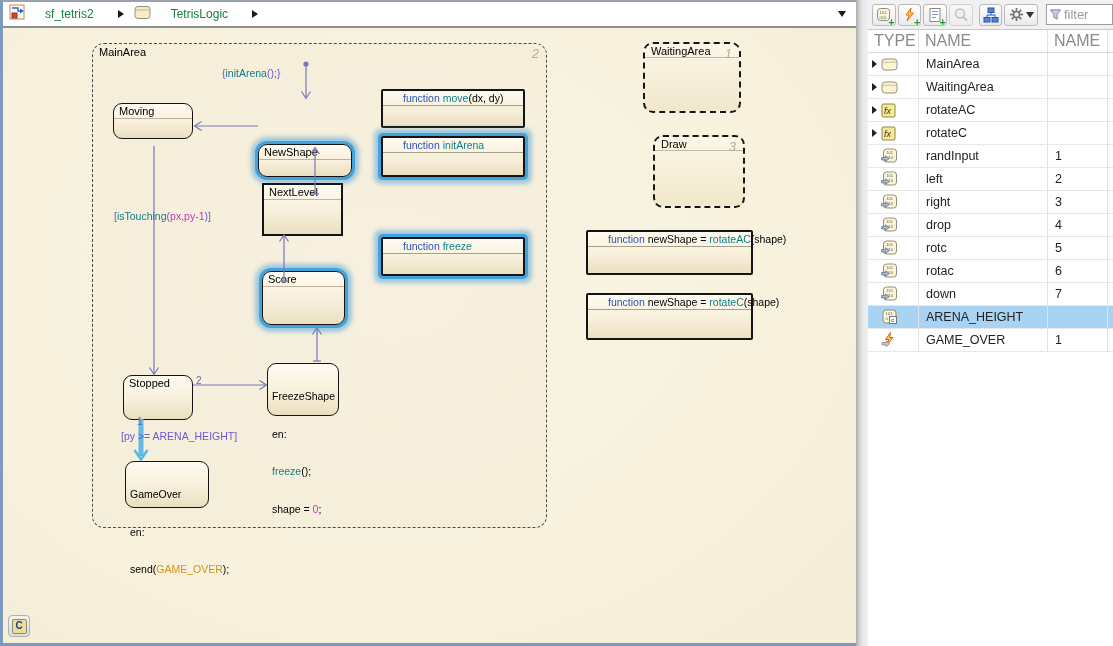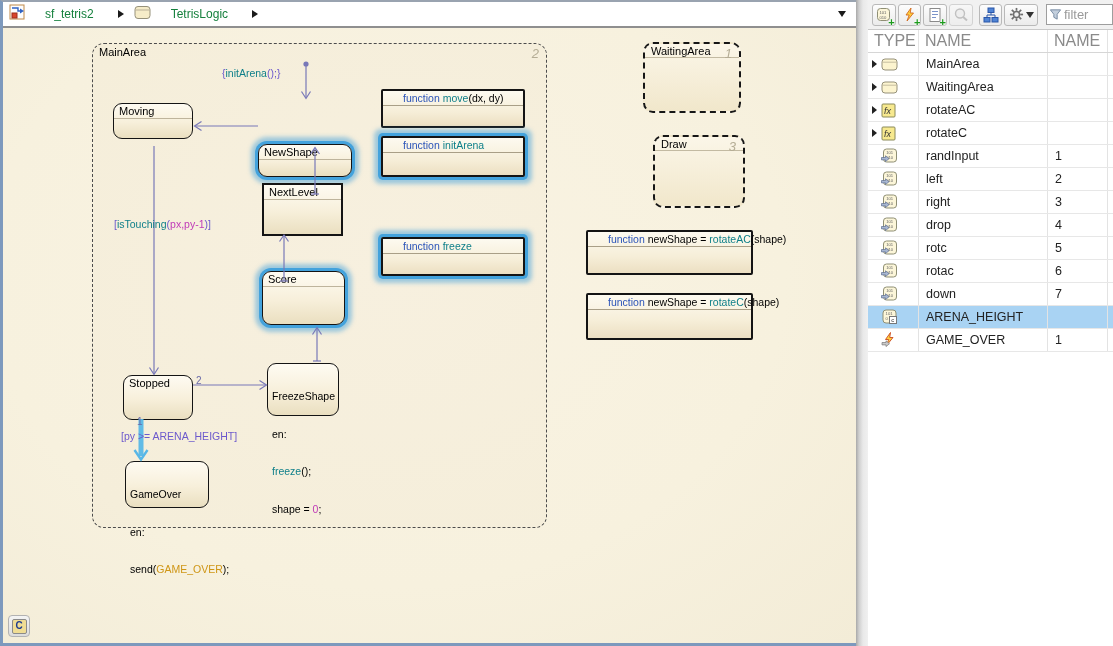--- a/index.html
+++ b/index.html
@@ -194,21 +194,21 @@
           <polyline points="256.5,352.5 263.5,357 256.5,361.5"></polyline>
         </g>
 
         <g stroke="#58b7e7" fill="none">
           <line x1="138" y1="391" x2="138" y2="428" stroke-width="5" stroke-opacity=".95"></line>
           <polyline points="131.5,422 138,431.5 144.5,422" stroke-width="2.4"></polyline>
         </g>
       </svg>
 
       <div class="lbl" style="left:219px;top:39px;"><span class="pu">{</span><span class="fnc">initArena</span><span class="pu">();}</span></div>
-      <div class="lbl" style="left:111px;top:182px;margin-top:8px;"><span class="pu">[</span><span class="fnc">isTouching</span><span class="pu">(</span><span class="mg">px,py-1</span><span class="pu">)]</span></div>
+      <div class="lbl" style="left:111px;top:182px;"><span class="pu">[</span><span class="fnc">isTouching</span><span class="pu">(</span><span class="mg">px,py-1</span><span class="pu">)]</span></div>
       <div class="lbl pu" style="left:118px;top:402px;"><span>[py &gt;= ARENA_HEIGHT]</span></div>
       <div class="ord" style="left:193px;top:347px;">2</div>
       <div class="ord" style="left:134px;top:388px;">1</div>
 
       <div class="cbadge">
         <span class="in">C</span>
       </div>
     </div>
   </div>
 

